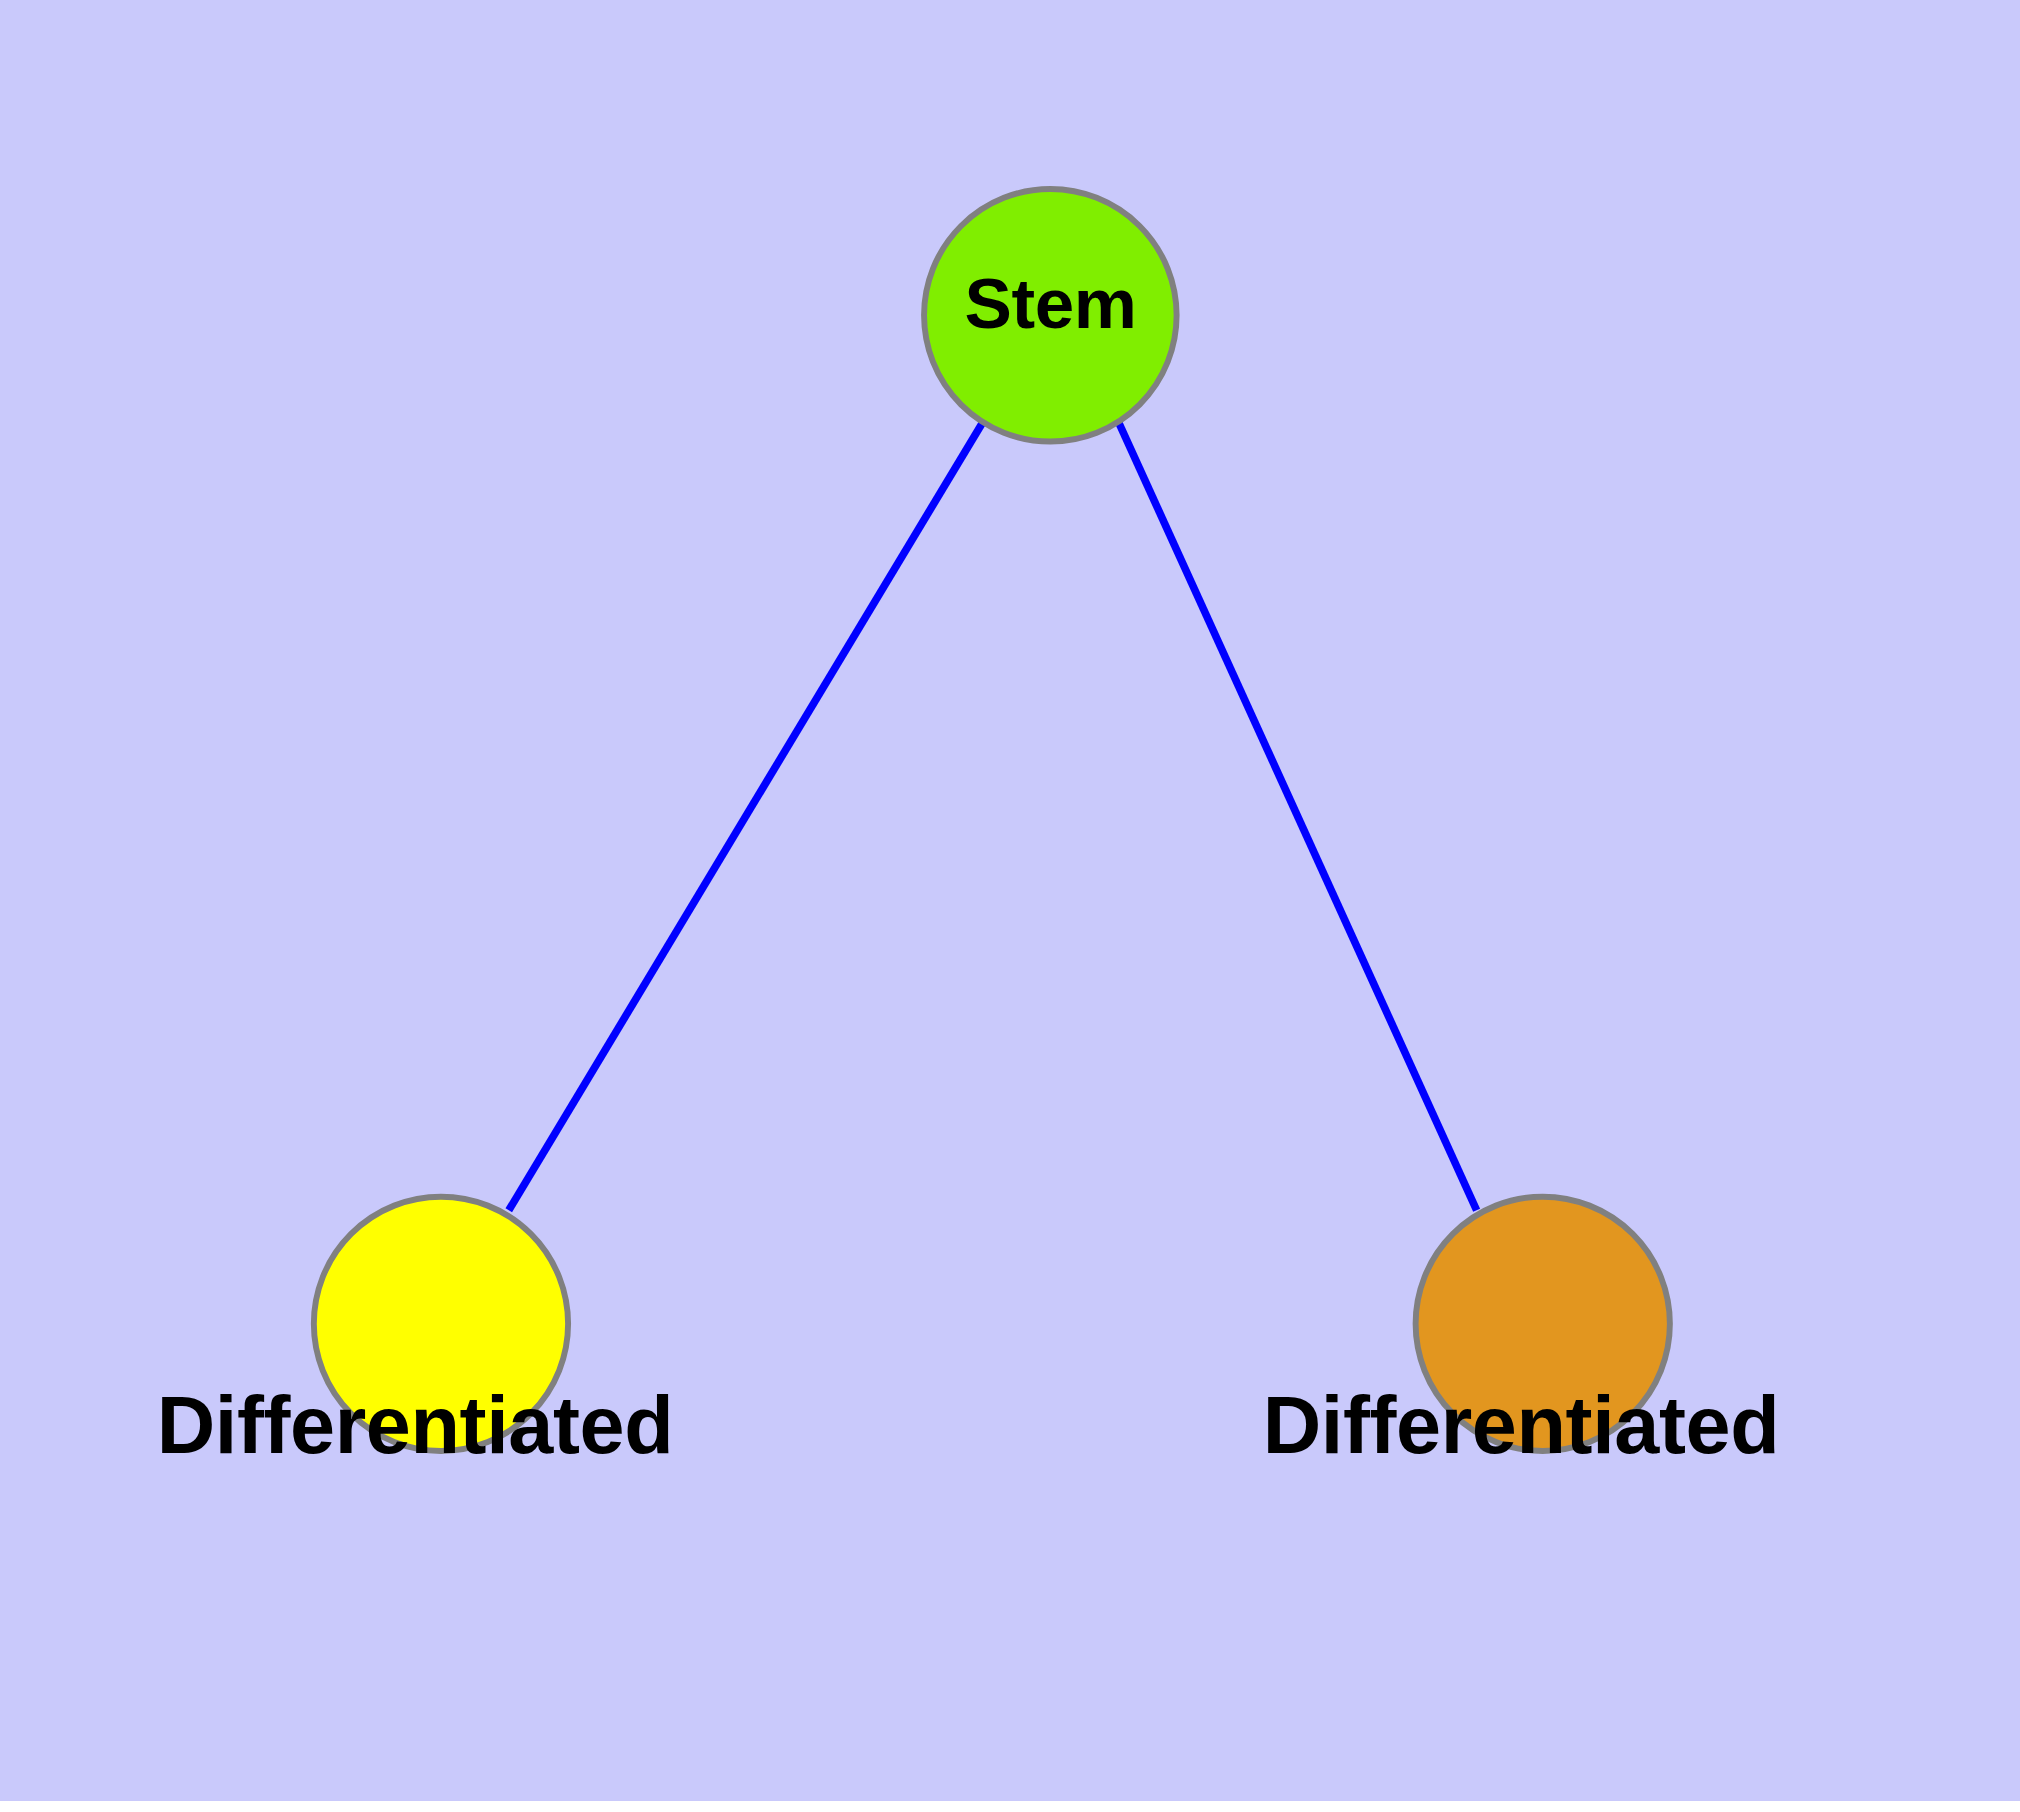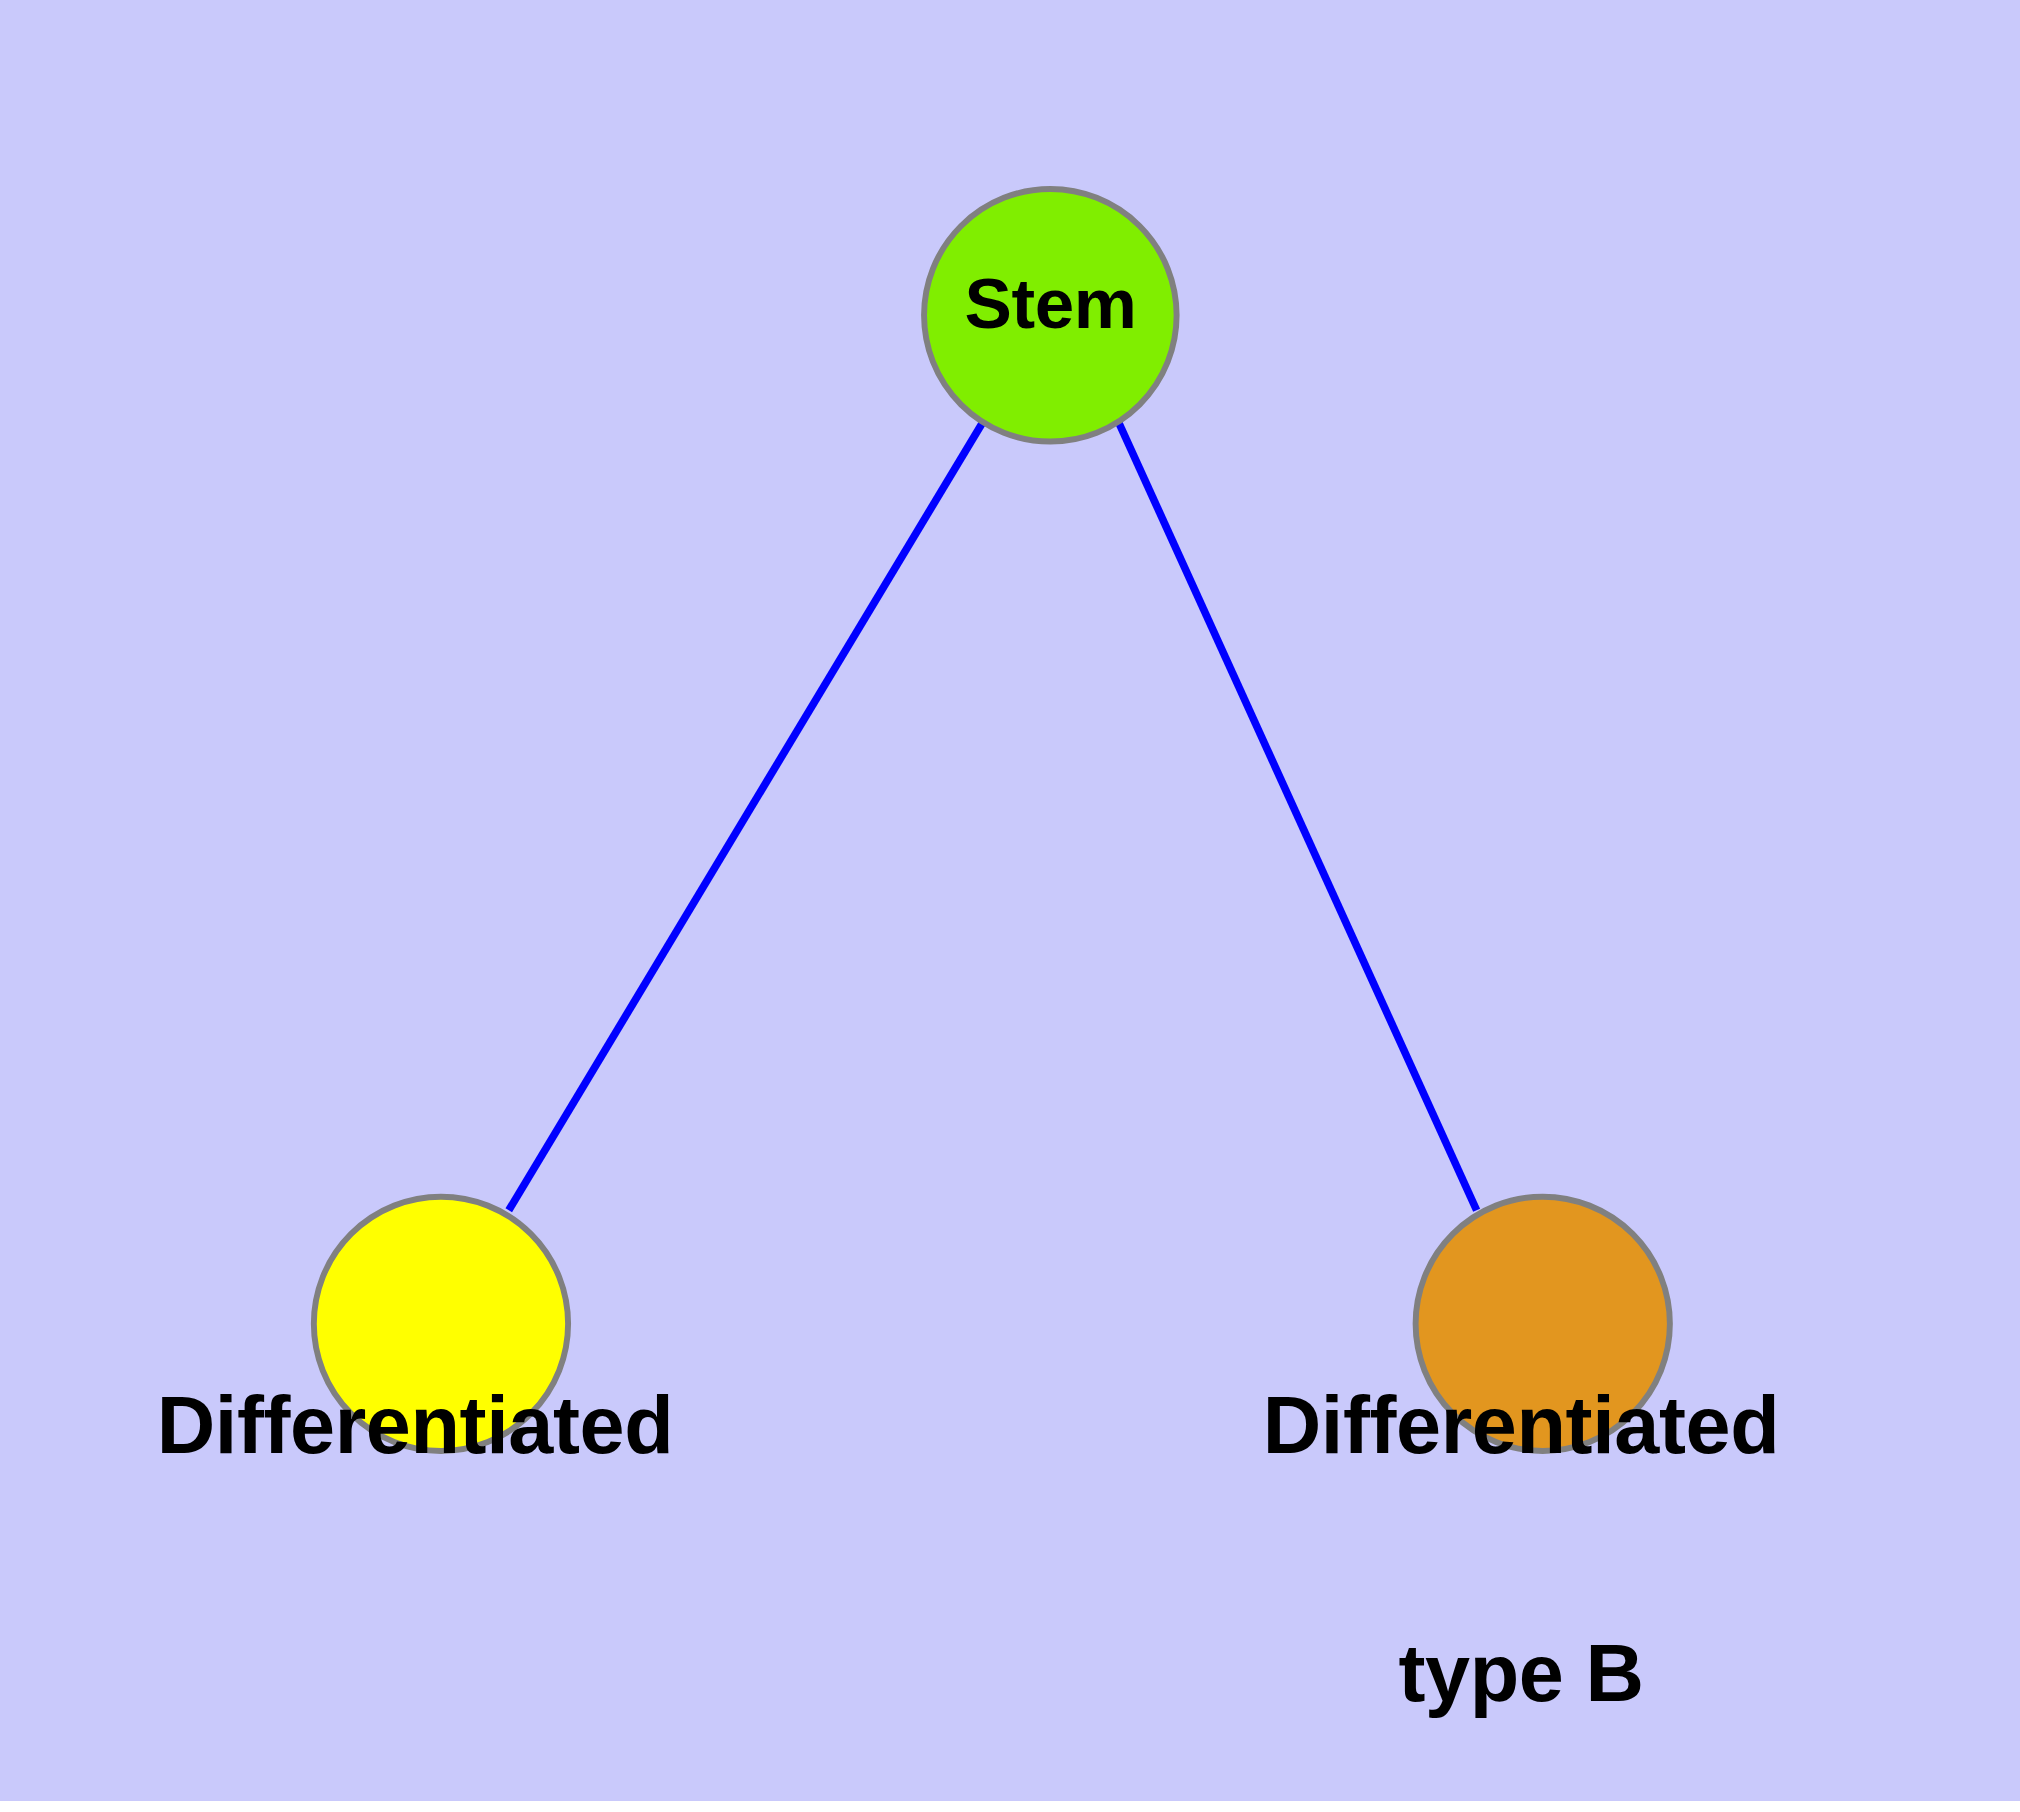--- a/index.html
+++ b/index.html
@@ -79,17 +79,16 @@
   </svg>
 
   <div class="node-label-text" id="label-stem">Stem</div>
 
   <div class="node-label-text" id="label-type-a">
     <div>Differentiated</div>
   </div>
 
   <div class="node-label-text" id="label-type-b">
     <div>Differentiated</div>
-    <div>type B</div>
   </div>
 
 </div>
 
 
 </body></html>

